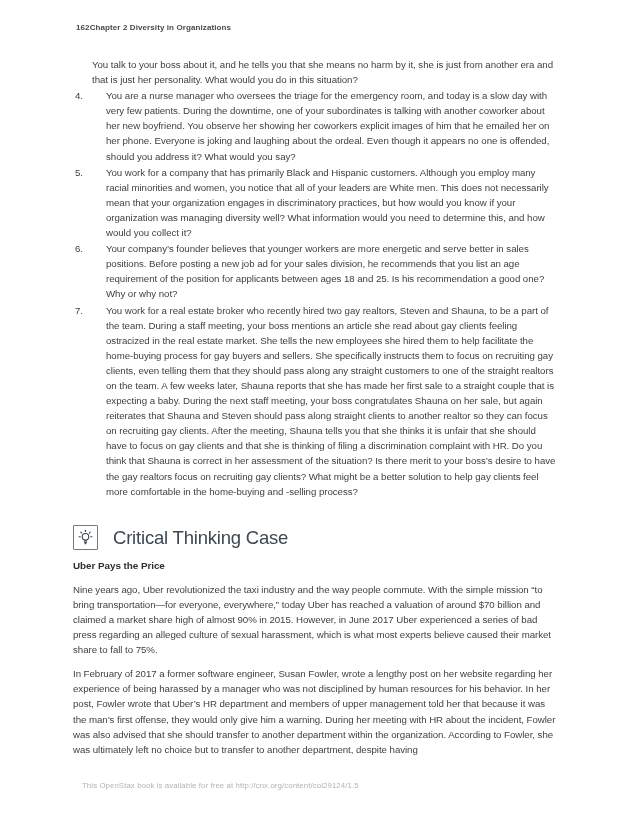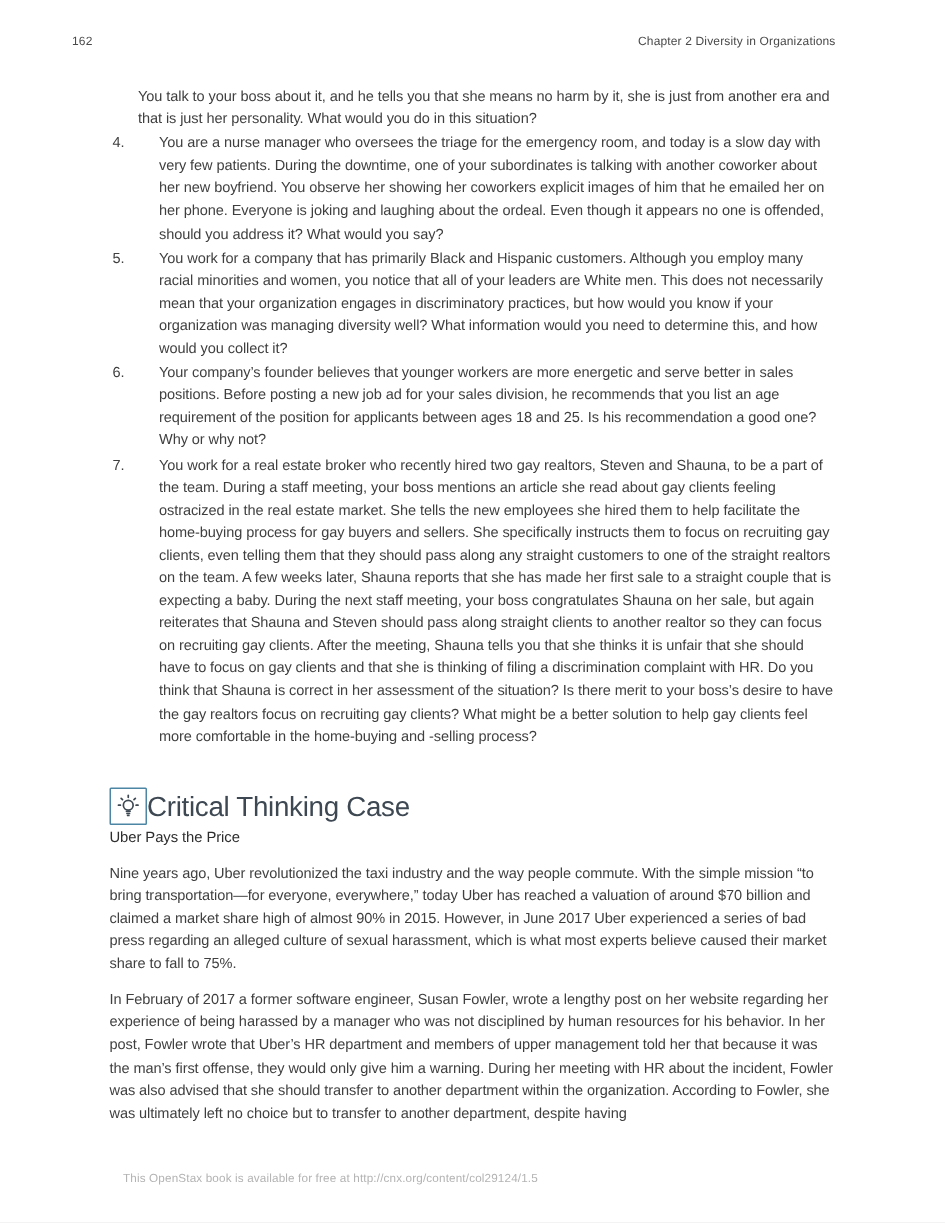--- a/index.html
+++ b/index.html
@@ -7,46 +7,46 @@
     position:relative;
     width:630px; height:815px;
     background:#ffffff;
     margin:0 auto;
     overflow:hidden;
     font-family:"Liberation Sans","DejaVu Sans",sans-serif;
     color:#3f3f3f;
     box-sizing:border-box;
   }
   .page-header {
-    display:flex; justify-content:space-between; align-items:baseline;
-    padding:23px 73px 0 48px;
-    font-size:8px; color:#4a4a4a; letter-spacing:0.1px;
+    display:flex; justify-content:flex-start; align-items:baseline;
+    padding:23px 73px 0 76px;
+    font-size:8px; color:#4a4a4a; letter-spacing:0.1px;font-weight:bold;
   }
   .content {
     padding:21px 71px 0 73px;
     font-size:9.7px; line-height:15.1px; letter-spacing:-0.05px;
   }
   .continuation { margin:4px 0 0 19px; }
   .q-item { display:flex; margin-top:1px; }
   .q-num { flex:0 0 19px; box-sizing:border-box; padding-left:2px; }
   .q-text { flex:1;margin-left:14px; }
   .case-section { margin-top:26px; }
-  .case-header { display:flex; align-items:center; }
+  .case-header { display:flex; align-items:center; gap:15px; }
   .icon-box {
     width:25px; height:25px; box-sizing:border-box;
     border:1.3px solid #4d86a5; border-radius:1px;
     display:flex; align-items:center; justify-content:center;
     background:#ffffff; flex:0 0 auto;
   }
   .case-title {
     font-size:18.5px; color:#3d4852; letter-spacing:-0.2px;
     font-weight:400;
   }
   .case-subheading {
-    margin-top:1px; font-weight:normal; font-size:9.9px; color:#2e2e2e;
+    margin-top:8px; font-weight:bold; font-size:9.9px; color:#2e2e2e;
   }
   .case-para { margin:9px 0 0 0; }
   .page-footer {
     position:absolute; left:82px; bottom:25px;
     font-size:7.8px; color:#b3b3b3; letter-spacing:0.1px;
   }
 </style>
 </head>
 <body>
 

